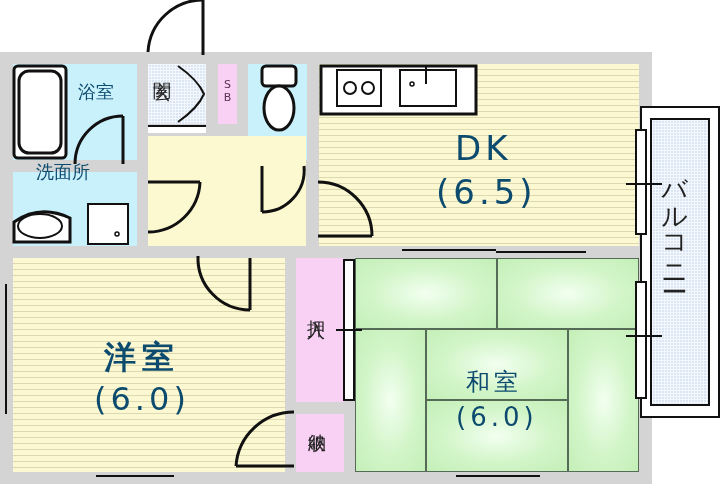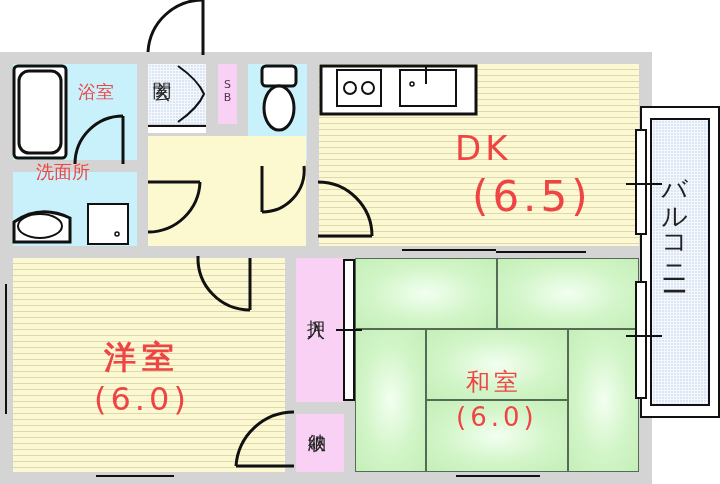--- a/index.html
+++ b/index.html
@@ -5,21 +5,21 @@
   html,body{margin:0;padding:0;background:#fff;}
   body{width:720px;height:484px;position:relative;overflow:hidden;font-family:"DejaVu Sans","Liberation Sans",sans-serif;color:#222;}
   .wall{position:absolute;background:#d4d4d4;}
   .room{position:absolute;}
   .lined{background-color:#fbf8d2;background-image:repeating-linear-gradient(to bottom,#fbf8d2 0px,#fbf8d2 5px,#dcd8b0 5px,#dcd8b0 6px);}
   .cyan{background:#c9f1fb;}
   .yellow{background:#fcf9d0;}
   .pink{background:#f9d1f4;}
   .grid{background-color:#dbe6f4;background-image:linear-gradient(#f4f8fc 1px,transparent 1px),linear-gradient(90deg,#f4f8fc 1px,transparent 1px);background-size:3px 3px;}
   .tatami{position:absolute;background:radial-gradient(ellipse at center,#f2fff0 0%,#d2f5c8 55%,#c4efb8 100%);border:1px solid #556b55;box-sizing:border-box;}
-  .label{position:absolute;white-space:nowrap;text-align:center;color:#ef4444;}
+  .label{position:absolute;white-space:nowrap;text-align:center;color:#0c4a6e;}
   .vlabel{position:absolute;writing-mode:vertical-rl;text-orientation:upright;color:#222;}
   svg{position:absolute;left:0;top:0;}
 </style>
 </head>
 <body>
 
 <div class="wall" style="left:0;top:52px;width:652px;height:432px;"></div>
 <div class="wall" style="left:640px;top:106px;width:80px;height:312px;background:#fff;border:2px solid #111;box-sizing:border-box;"></div>
 
 <div class="room cyan" style="left:13px;top:64px;width:124px;height:96px;"></div>
@@ -36,21 +36,21 @@
 <div class="vlabel" style="left:220px;top:78px;font-size:11px;line-height:14px;color:#553355;">SB</div>
 
 <div class="room cyan" style="left:248px;top:64px;width:59px;height:96px;"></div>
 <div class="label" style="left:258px;top:136px;font-size:18px;">WC</div>
 
 <div class="room yellow" style="left:148px;top:136px;width:158px;height:110px;"></div>
 <div class="room yellow" style="left:148px;top:136px;width:90px;height:30px;"></div>
 
 <div class="room lined" style="left:319px;top:64px;width:320px;height:182px;"></div>
 <div class="label" style="left:455px;top:128px;font-size:34px;letter-spacing:4px;">DK</div>
-<div class="label" style="left:436px;top:172px;font-size:42px;letter-spacing:4px;margin-left:36px;">(6.5)</div>
+<div class="label" style="left:436px;top:172px;font-size:34px;letter-spacing:4px;">(6.5)</div>
 
 <div class="room lined" style="left:13px;top:258px;width:272px;height:214px;"></div>
 <div class="label" style="left:104px;top:336px;font-size:32px;letter-spacing:6px;font-weight:bold;">洋室</div>
 <div class="label" style="left:94px;top:380px;font-size:32px;letter-spacing:4px;">(6.0)</div>
 
 <div class="room pink" style="left:296px;top:258px;width:48px;height:144px;"></div>
 <div class="vlabel" style="left:306px;top:306px;font-size:18px;line-height:20px;">押入</div>
 
 <div class="room pink" style="left:296px;top:414px;width:48px;height:58px;"></div>
 <div class="vlabel" style="left:306px;top:420px;font-size:18px;line-height:22px;">収納</div>

